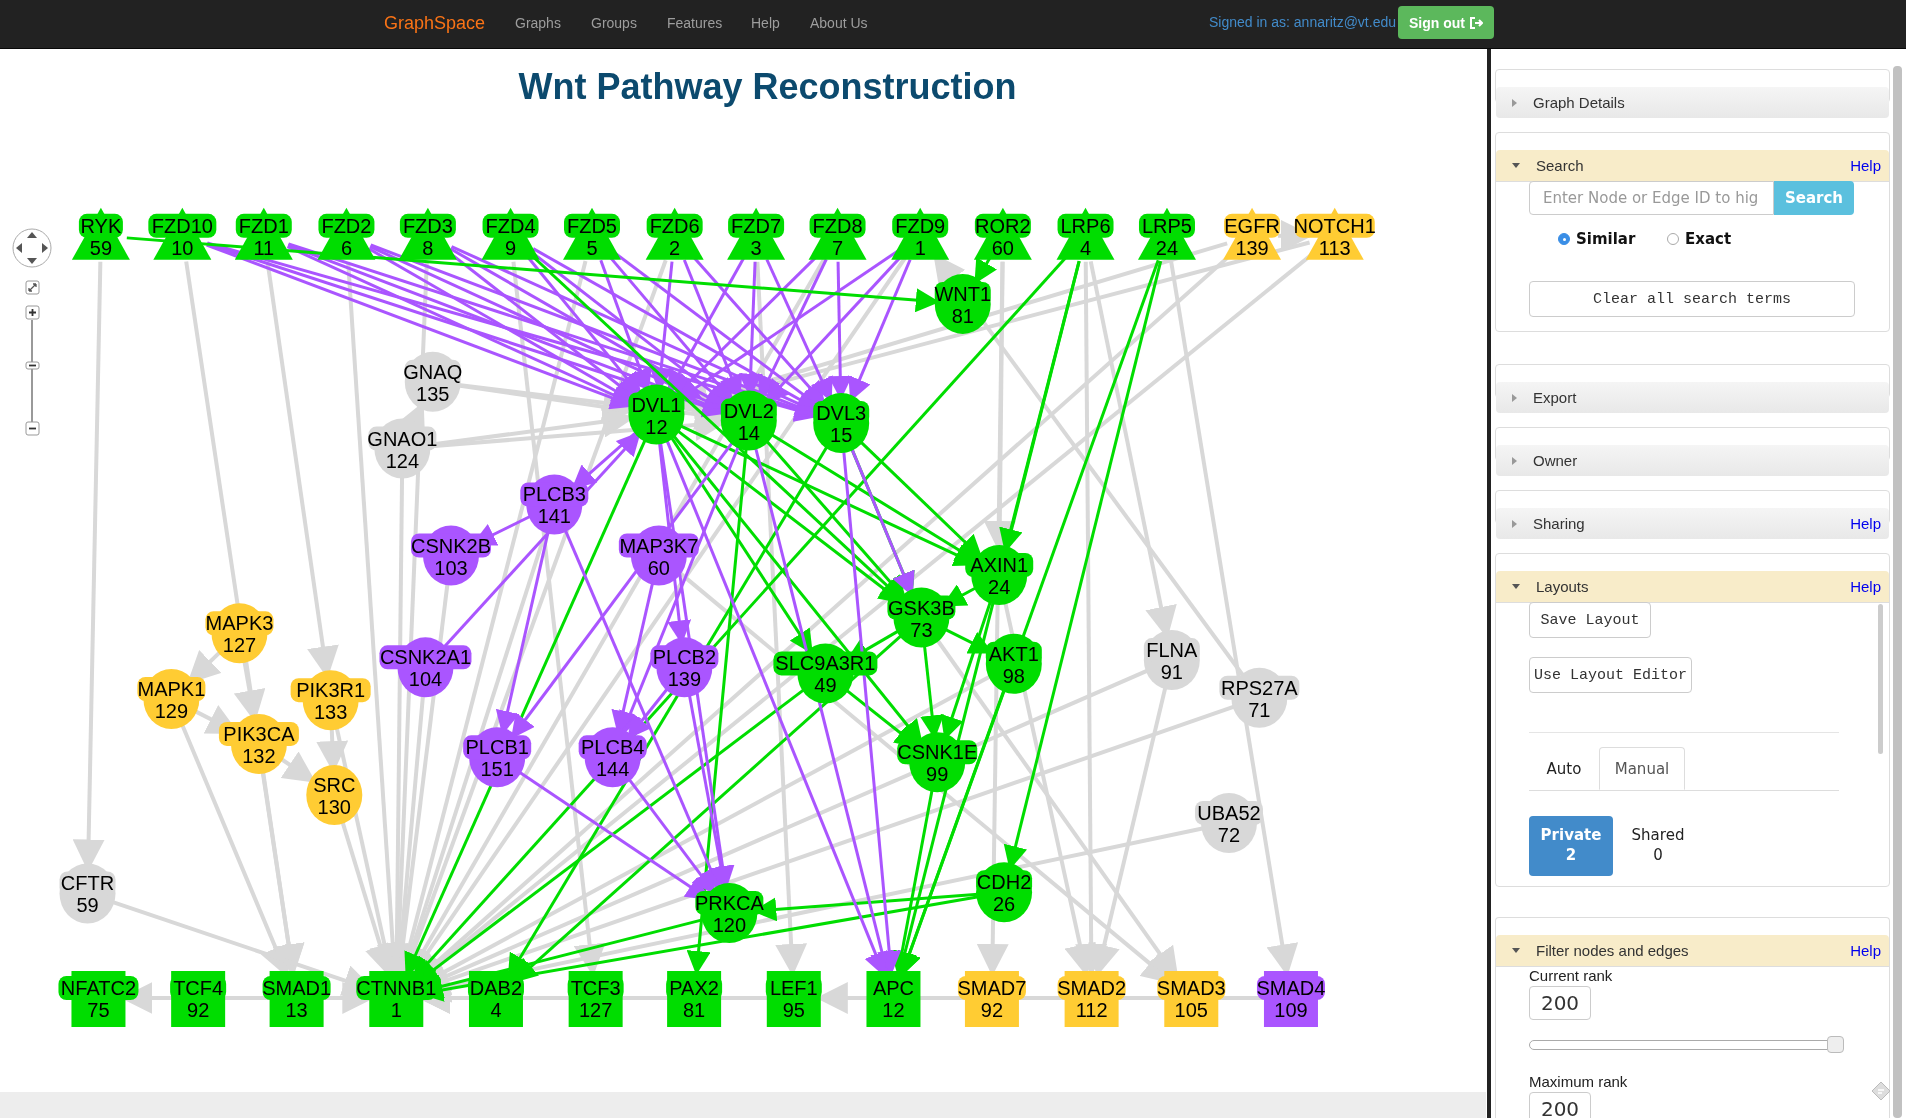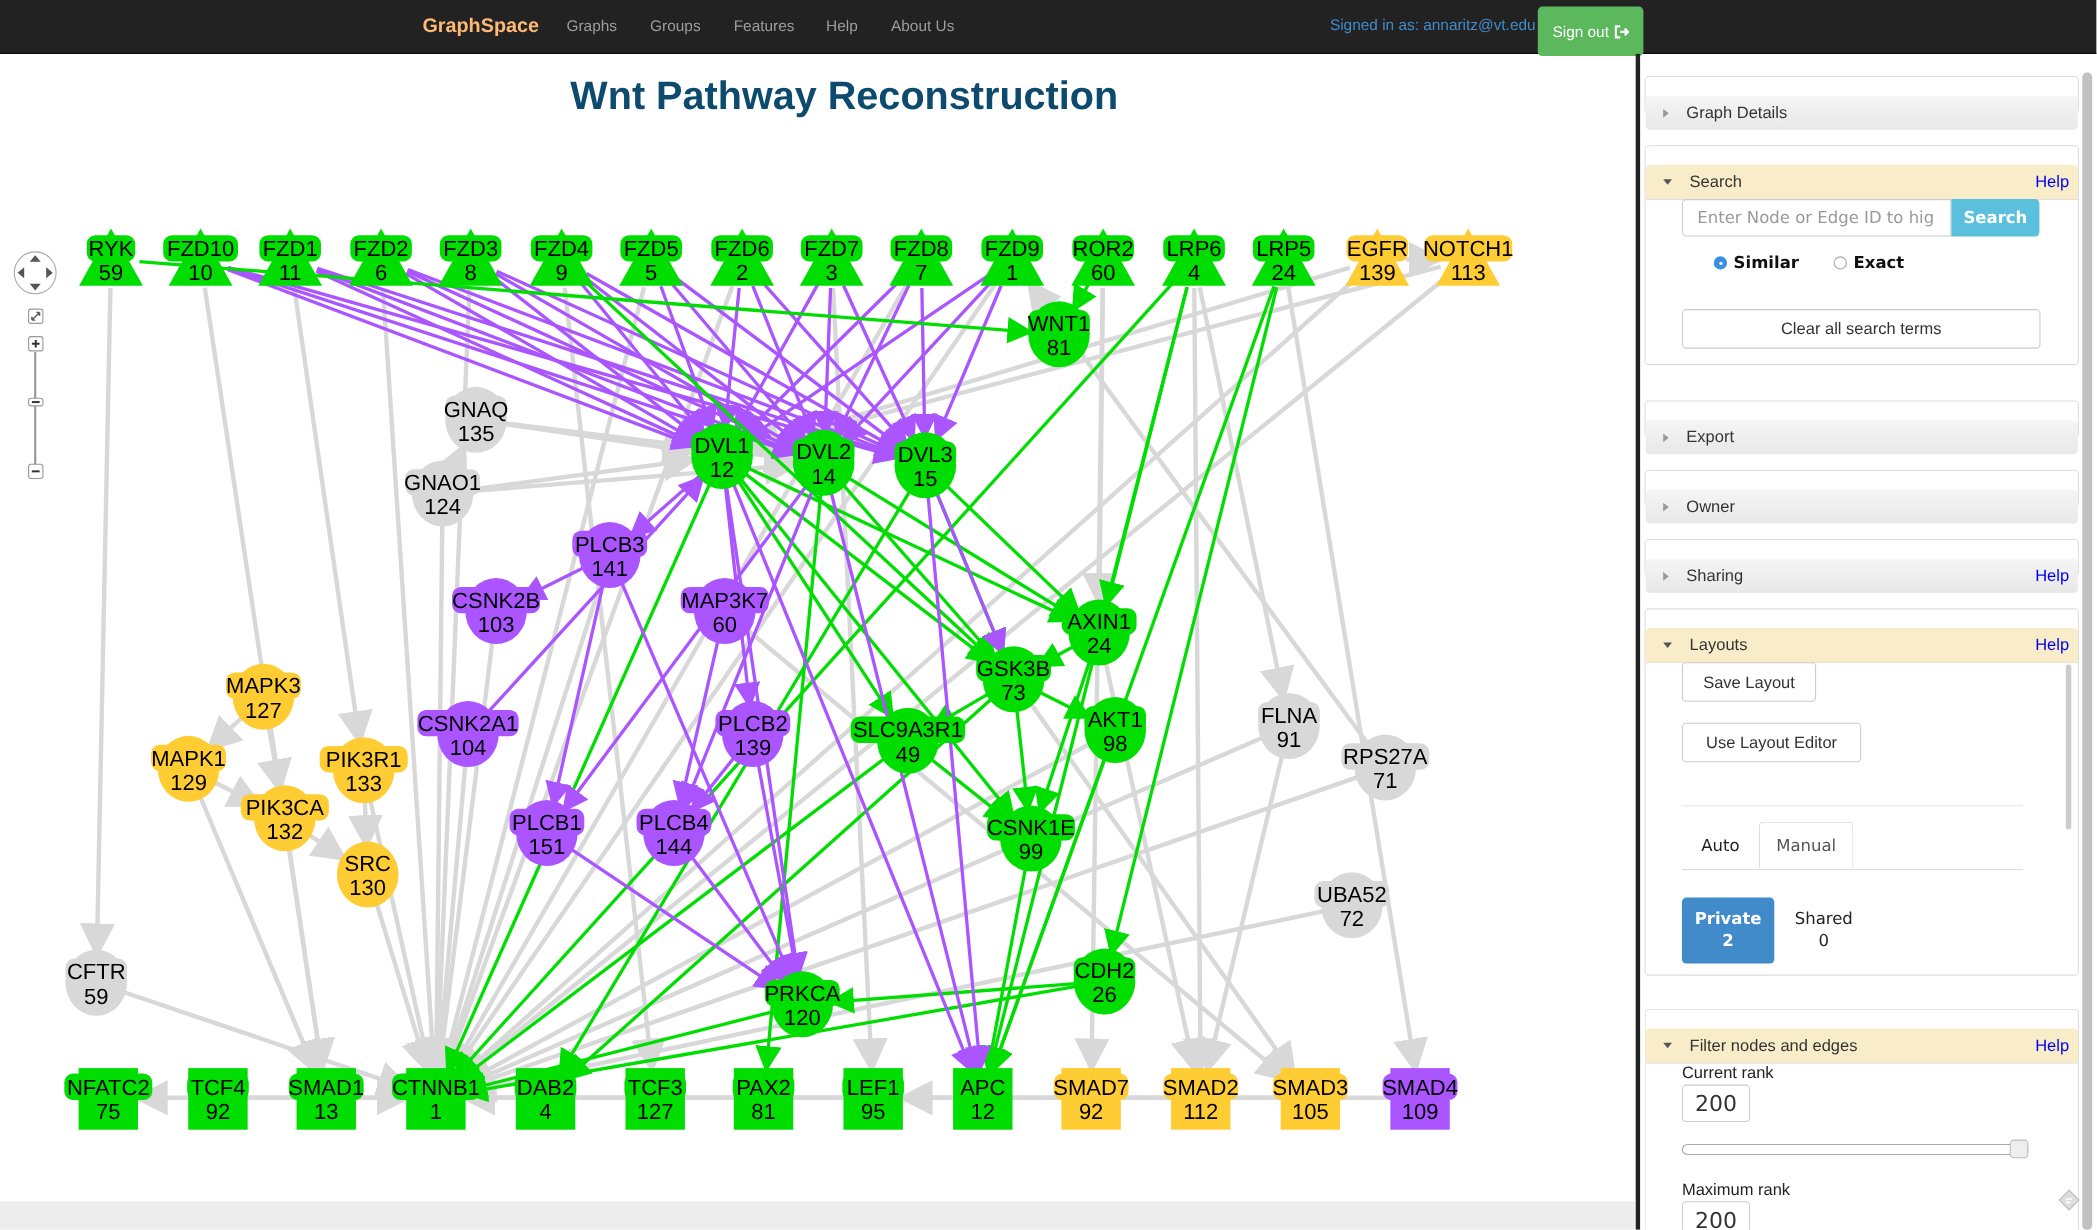--- a/index.html
+++ b/index.html
@@ -1,33 +1,33 @@
 <!DOCTYPE html>
 <html><head>
 <meta charset="utf-8">
 <style>
   html,body{margin:0;padding:0;}
   body{width:1906px;height:1118px;overflow:hidden;background:#fff;font-family:"Liberation Sans",sans-serif;position:relative;}
   .navbar{position:absolute;left:0;top:0;width:1906px;height:48px;background:#222;border-bottom:1px solid #080808;}
-  .brand{position:absolute;left:384px;top:13px;font-size:18px;color:#fdba74;font-weight:bold;}
+  .brand{position:absolute;left:384px;top:13px;font-size:18px;color:#f97316;}
   .navlink{position:absolute;top:15px;font-size:14px;color:#9d9d9d;cursor:pointer;}
   .signed{position:absolute;left:1209px;top:14px;font-size:14px;color:#428bca;}
-  .signout{position:absolute;left:1398px;top:6px;width:96px;height:45px;background:#5cb85c;border-radius:4px;color:#fff;font-size:14px;font-weight:normal;display:flex;align-items:center;justify-content:center;gap:4px;cursor:pointer;}
+  .signout{position:absolute;left:1398px;top:6px;width:96px;height:33px;background:#5cb85c;border-radius:4px;color:#fff;font-size:14px;font-weight:bold;display:flex;align-items:center;justify-content:center;gap:4px;cursor:pointer;}
   .title{position:absolute;left:0;top:66px;width:1535px;text-align:center;font-size:36px;font-weight:bold;color:#0c4a6e;}
   #graph{position:absolute;left:0;top:49px;width:1486px;height:1040px;}
   .footer-gray{position:absolute;left:0;top:1092px;width:1486px;height:26px;background:#ededed;}
   .divider{position:absolute;left:1487px;top:49px;width:4px;height:1069px;background:#222;}
   .panel{position:absolute;left:1495px;width:393px;border:1px solid #ddd;border-radius:4px;background:#fff;}
   .phead{height:31px;background:linear-gradient(#f5f5f5,#e8e8e8);border-radius:4px;display:flex;align-items:center;font-size:15px;color:#333;position:relative;cursor:pointer;margin-top:17px;}
   .phead.open{background:#f8ecc9;border-bottom:1px solid #ddd;border-radius:4px 4px 0 0;}
   .caret{width:0;height:0;margin-left:16px;margin-right:16px;}
   .caret.right{border-top:4px solid transparent;border-bottom:4px solid transparent;border-left:5px solid #999;}
   .caret.down{border-left:4px solid transparent;border-right:4px solid transparent;border-top:5px solid #555;}
   .help{position:absolute;right:8px;top:7px;color:#0000ee;font-size:15px;cursor:pointer;}
-  .btn{position:absolute;border:1px solid #ccc;border-radius:4px;background:#fff;font-family:Liberation Sans, sans-serif;font-size:15px;color:#333;display:flex;align-items:center;justify-content:center;cursor:pointer;}
+  .btn{position:absolute;border:1px solid #ccc;border-radius:4px;background:#fff;font-family:Liberation Mono, monospace;font-size:15px;color:#333;display:flex;align-items:center;justify-content:center;cursor:pointer;}
   .input{position:absolute;border:1px solid #ccc;border-radius:4px 0 0 4px;background:#fff;font-family:"DejaVu Sans",sans-serif;font-size:15px;color:#999;padding-left:13px;box-sizing:border-box;display:flex;align-items:center;overflow:hidden;white-space:nowrap;}
   .sbtn{position:absolute;background:#5bc0de;color:#fff;font-weight:bold;font-family:"DejaVu Sans",sans-serif;font-size:15px;border-radius:0 4px 4px 0;display:flex;align-items:center;justify-content:center;cursor:pointer;}
   .radio{position:absolute;display:flex;align-items:center;gap:6px;font-family:"DejaVu Sans",sans-serif;font-weight:bold;font-size:15px;color:#111;cursor:pointer;}
   .rdot{width:12px;height:12px;border-radius:50%;border:1px solid #aaa;box-sizing:border-box;}
   .rdot.on{background:#3a8ee6;border-color:#3a8ee6;position:relative;}
   .rdot.on::after{content:"";position:absolute;left:4px;top:4px;width:3px;height:3px;background:#fff;border-radius:50%;}
   .small-text{position:absolute;font-family:Liberation Sans, sans-serif;font-size:15px;color:#222;}
   .tab{position:absolute;font-family:"DejaVu Sans",sans-serif;font-size:15px;display:flex;align-items:center;justify-content:center;cursor:pointer;}
   .pill{position:absolute;font-family:"DejaVu Sans",sans-serif;font-size:15px;text-align:center;line-height:20px;cursor:pointer;}
   .zoomctl{position:absolute;left:0;top:0;}

